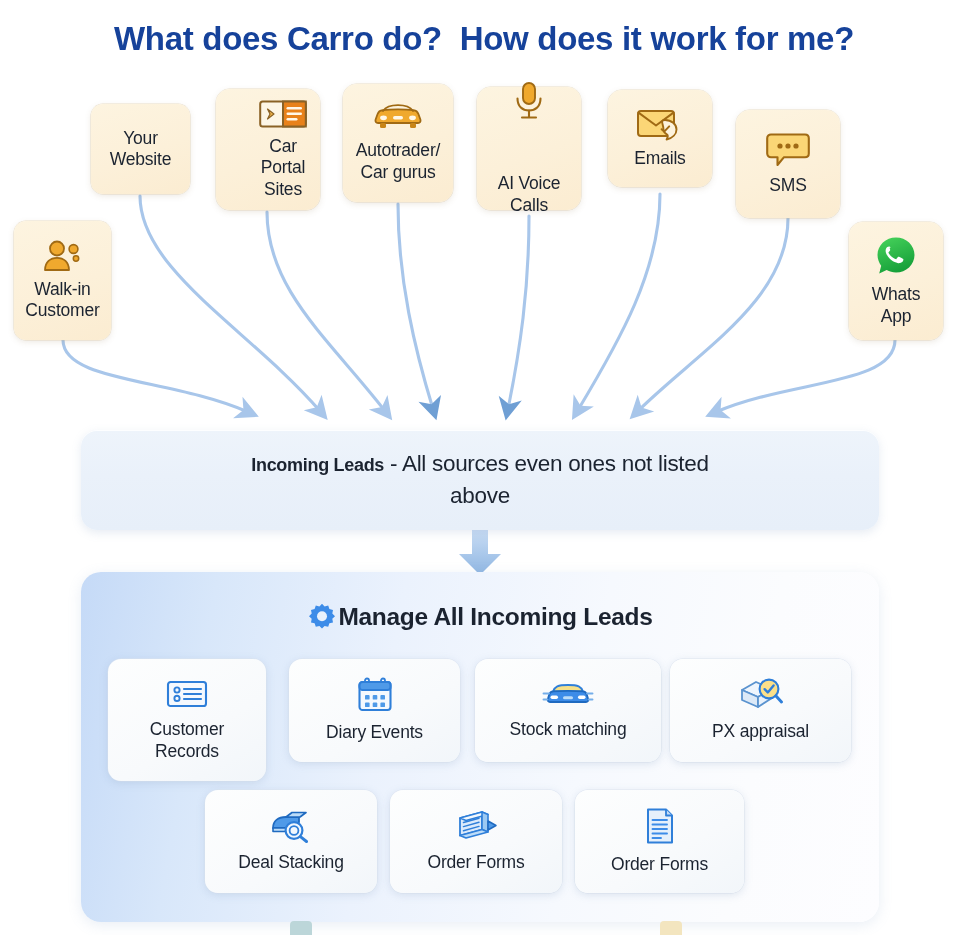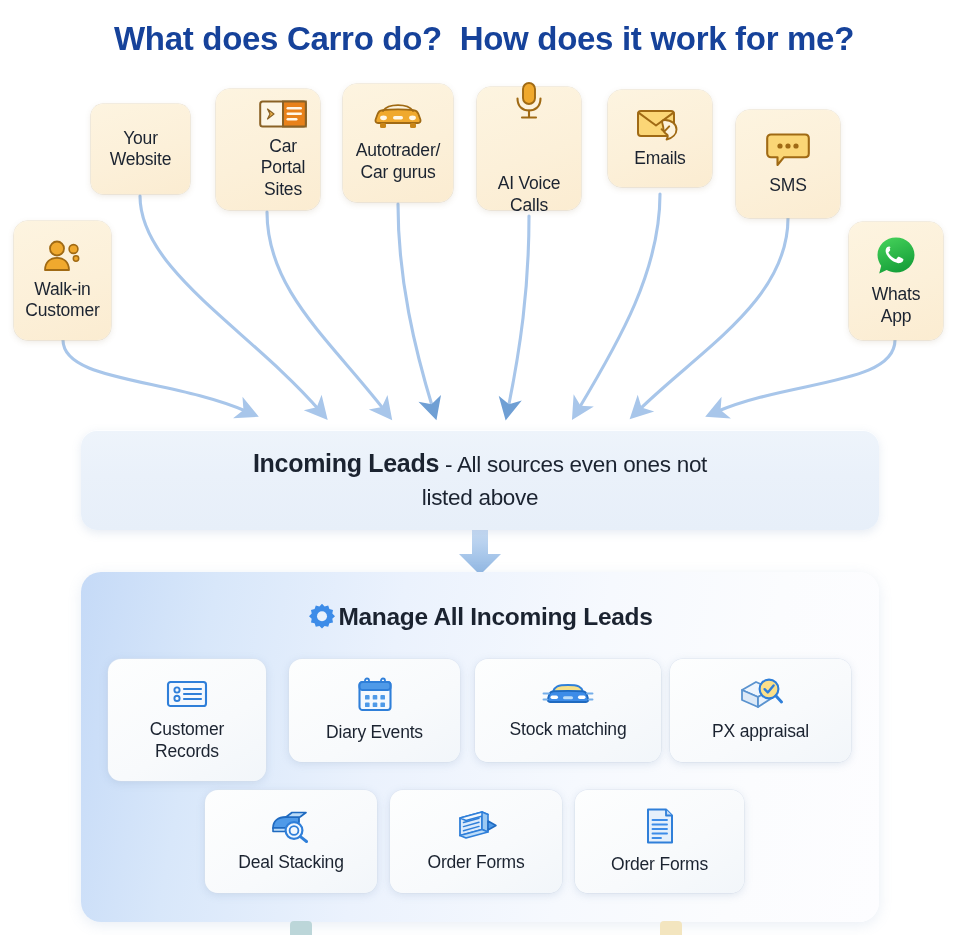--- a/index.html
+++ b/index.html
@@ -84,21 +84,21 @@
   }
   #incoming-banner .banner-text {
     font-size: 22.5px;
     color: #1b2330;
     line-height: 1.42;
     max-width: 470px;
     letter-spacing: -0.3px;
   }
   #incoming-banner .banner-text b {
     font-weight: bold;
-    font-size: 25px;
+    font-size: 18px;
   }
 
   
   #manage-panel {
     position: absolute;
     left: 81px;
     top: 572px;
     width: 798px;
     height: 350px;
     border-radius: 20px;
@@ -276,21 +276,21 @@
         </linearGradient>
       </defs>
       <path d="M21,2.5 C31.2,2.5 39.5,10.3 39.5,20 C39.5,29.7 31.2,37.5 21,37.5 C17.6,37.5 14.4,36.6 11.7,35.1 L4.2,38.6 L6.2,30.8 C4.1,27.8 2.5,24.1 2.5,20 C2.5,10.3 10.8,2.5 21,2.5 Z" fill="url(#wag)"></path>
       <path d="M15.8,12.6 C15.2,11.4 14.6,11.4 14,11.4 C13.5,11.4 12.9,11.5 12.3,12.1 C11.7,12.7 10.6,13.8 10.6,15.9 C10.6,18 12.1,20.1 12.3,20.4 C12.5,20.7 15.2,25.2 19.6,27 C23.3,28.5 24.1,28.2 24.9,28.1 C26.1,28 27.6,27.1 28,26.1 C28.4,25.1 28.4,24.2 28.3,24 C28.1,23.8 27.8,23.7 27.3,23.4 C26.8,23.1 24.4,22 24,21.8 C23.5,21.6 23.2,21.5 22.9,22 C22.5,22.6 21.7,23.6 21.4,23.9 C21.2,24.2 20.9,24.2 20.4,24 C19.9,23.7 18.3,23.2 16.4,21.5 C14.9,20.2 13.9,18.5 13.6,18 C13.3,17.5 13.6,17.2 13.8,17 C14.1,16.7 14.3,16.4 14.6,16.1 C14.8,15.8 14.9,15.6 15.1,15.3 C15.3,14.9 15.2,14.7 15.1,14.4 C14.9,14.1 14,12 15.8,12.6 Z" fill="#ffffff"></path>
     </svg>
   </span>
   <span class="s-label">Whats
 App</span>
 </div>
 
-<div class="source-card" style="left:14px; top:221px; width:97px; height:119px;">
+<div class="source-card" style="left:14px; top:221px; width:97px; height:119px;border-radius:12px;">
   <span class="s-icon">
     <svg width="42" height="32" viewBox="0 0 42 32">
       <circle cx="15" cy="8.5" r="7" fill="#f0a92e" stroke="#a06a14" stroke-width="1.8"></circle>
       <path d="M3,30 C3,22 8.4,17.8 15,17.8 C21.6,17.8 27,22 27,30 Z" fill="#f0a92e" stroke="#a06a14" stroke-width="1.8" stroke-linejoin="round"></path>
       <circle cx="31.5" cy="9" r="4.4" fill="#f0a92e" stroke="#a06a14" stroke-width="1.6"></circle>
       <circle cx="34" cy="18.5" r="2.7" fill="#f0a92e" stroke="#a06a14" stroke-width="1.5"></circle>
     </svg>
   </span>
   <span class="s-label">Walk-in
 Customer</span>

